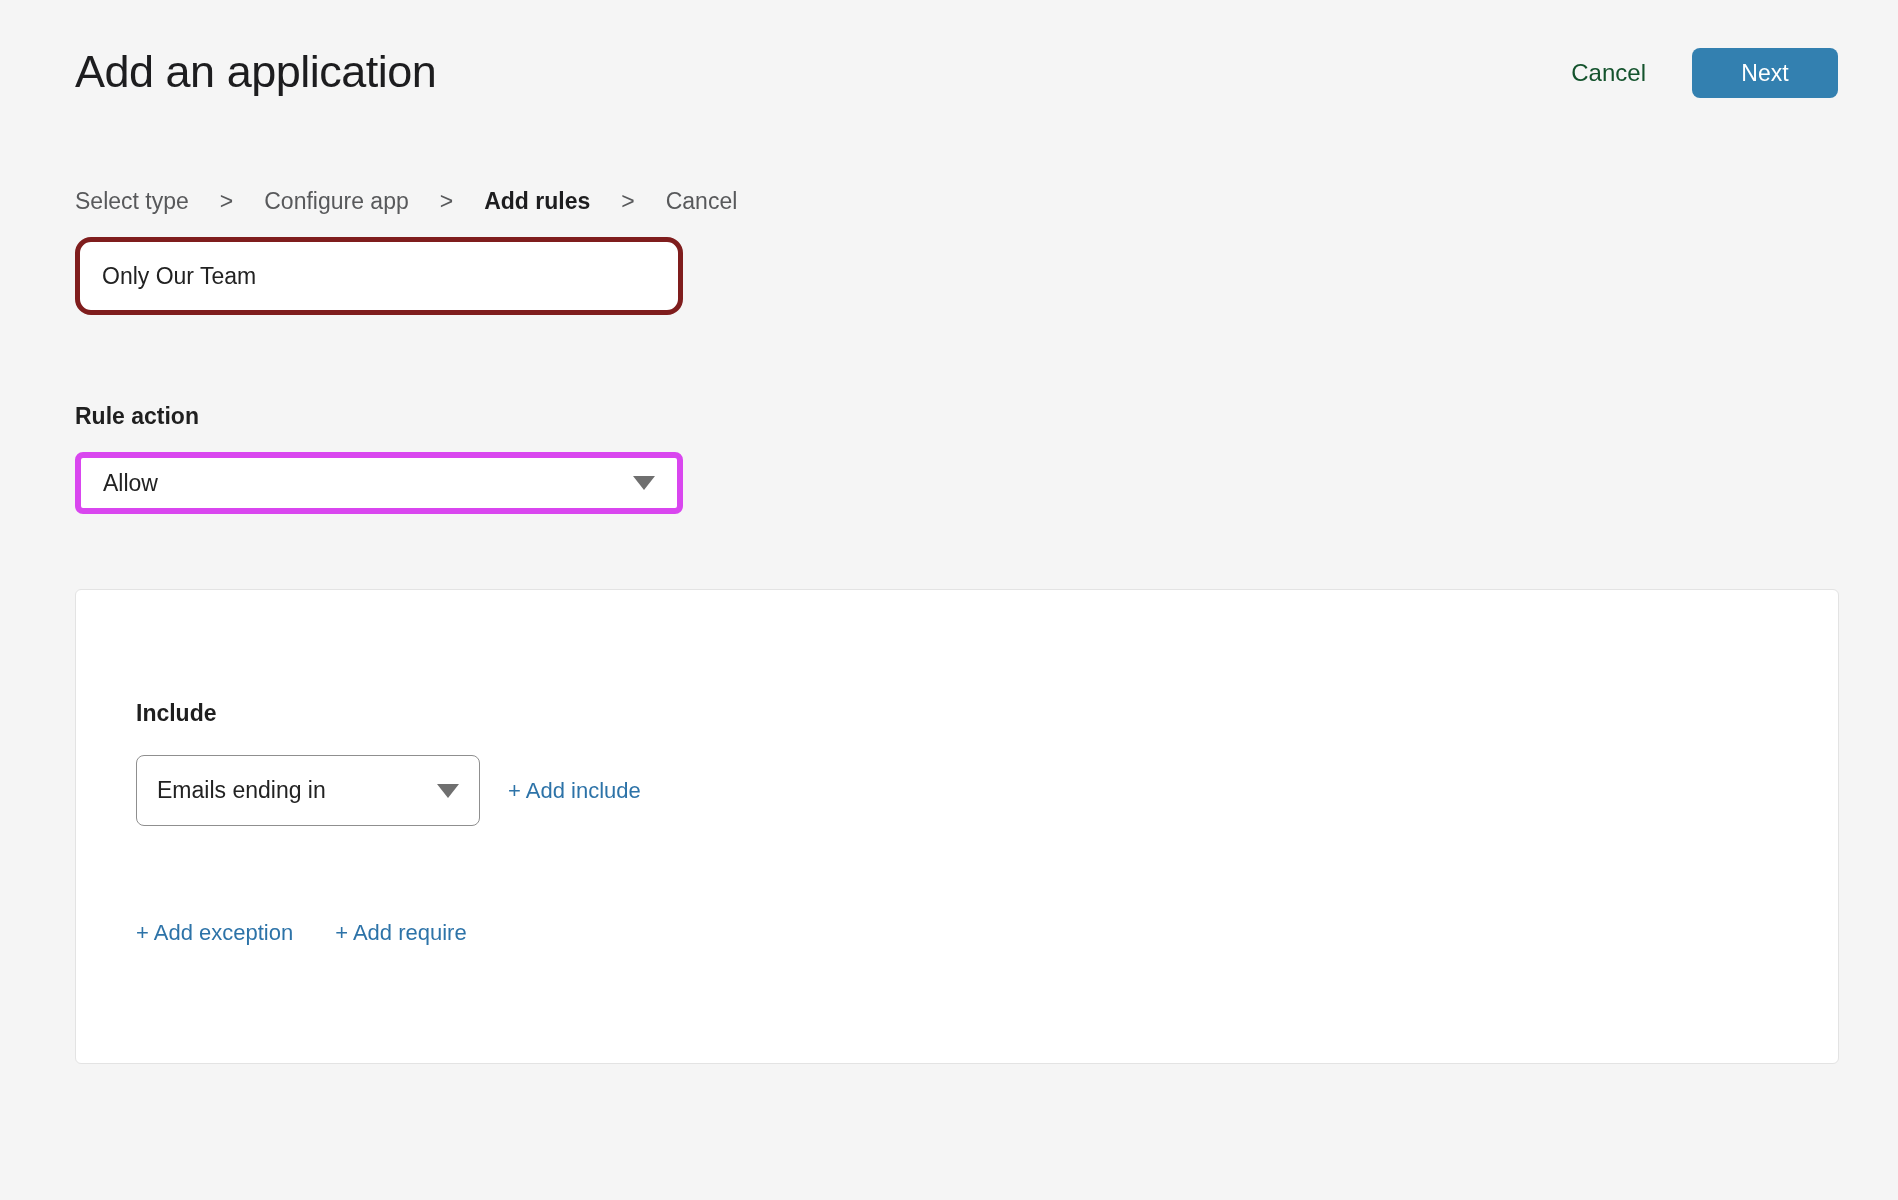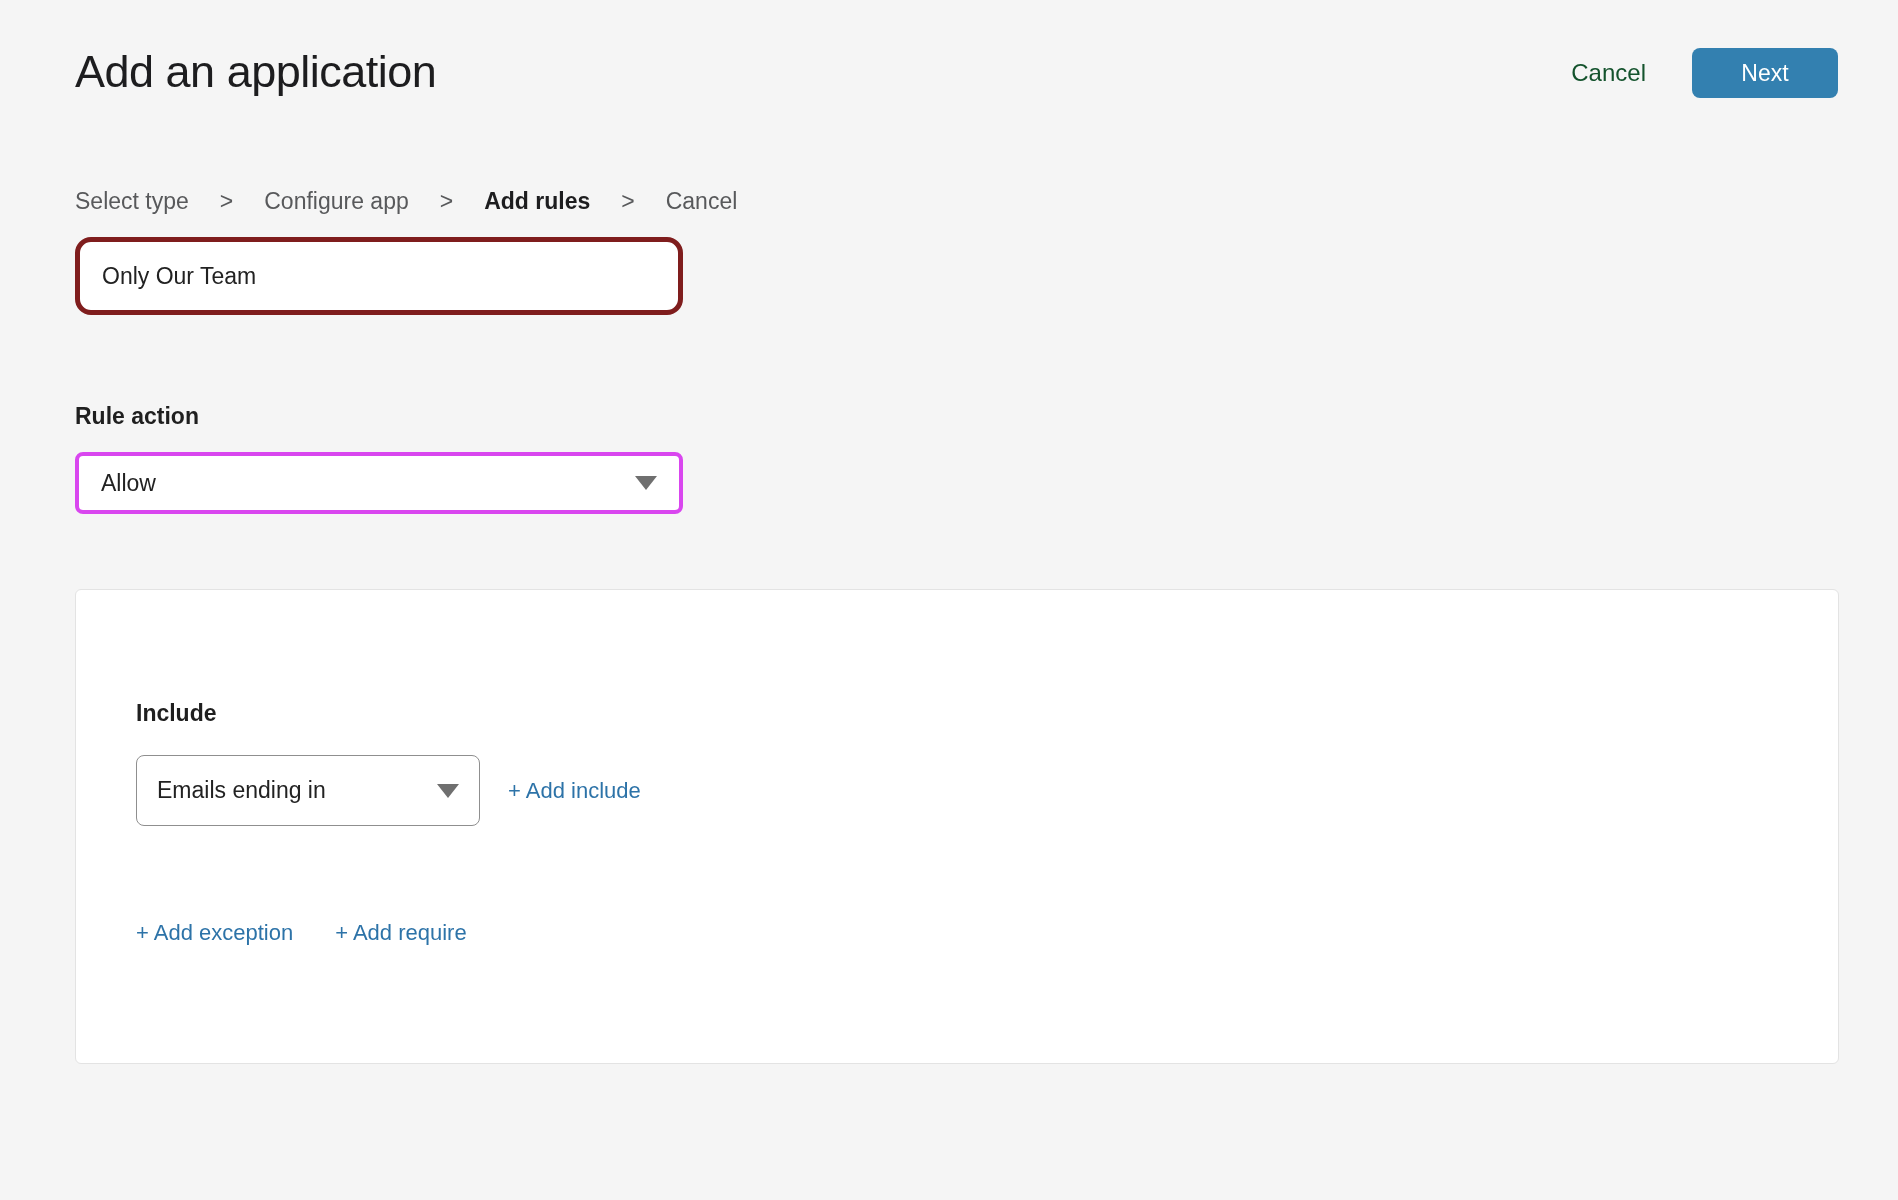--- a/index.html
+++ b/index.html
@@ -45,21 +45,21 @@
     margin-top: 22px; display: block;
     width: 608px; height: 78px;
     border: 5px solid #7f1d1d; border-radius: 16px; background: #ffffff;
     font-size: 23px; color: #222; padding: 0 22px;
     font-family: "Liberation Sans", sans-serif;
   }
   .rule-action-label { margin-top: 88px; }
   .select-box {
     margin-top: 22px;
     width: 608px; height: 62px;
-    border: 4px solid #d946ef; border-radius: 8px; background: #ffffff;
+    border: 6px solid #d946ef; border-radius: 8px; background: #ffffff;
     display: flex; align-items: center; justify-content: space-between;
     padding: 0 22px; font-size: 23px; color: #222; cursor: pointer;
   }
   .caret-down {
     width: 0; height: 0;
     border-left: 11px solid transparent;
     border-right: 11px solid transparent;
     border-top: 14px solid #6f6f6f;
   }
 

